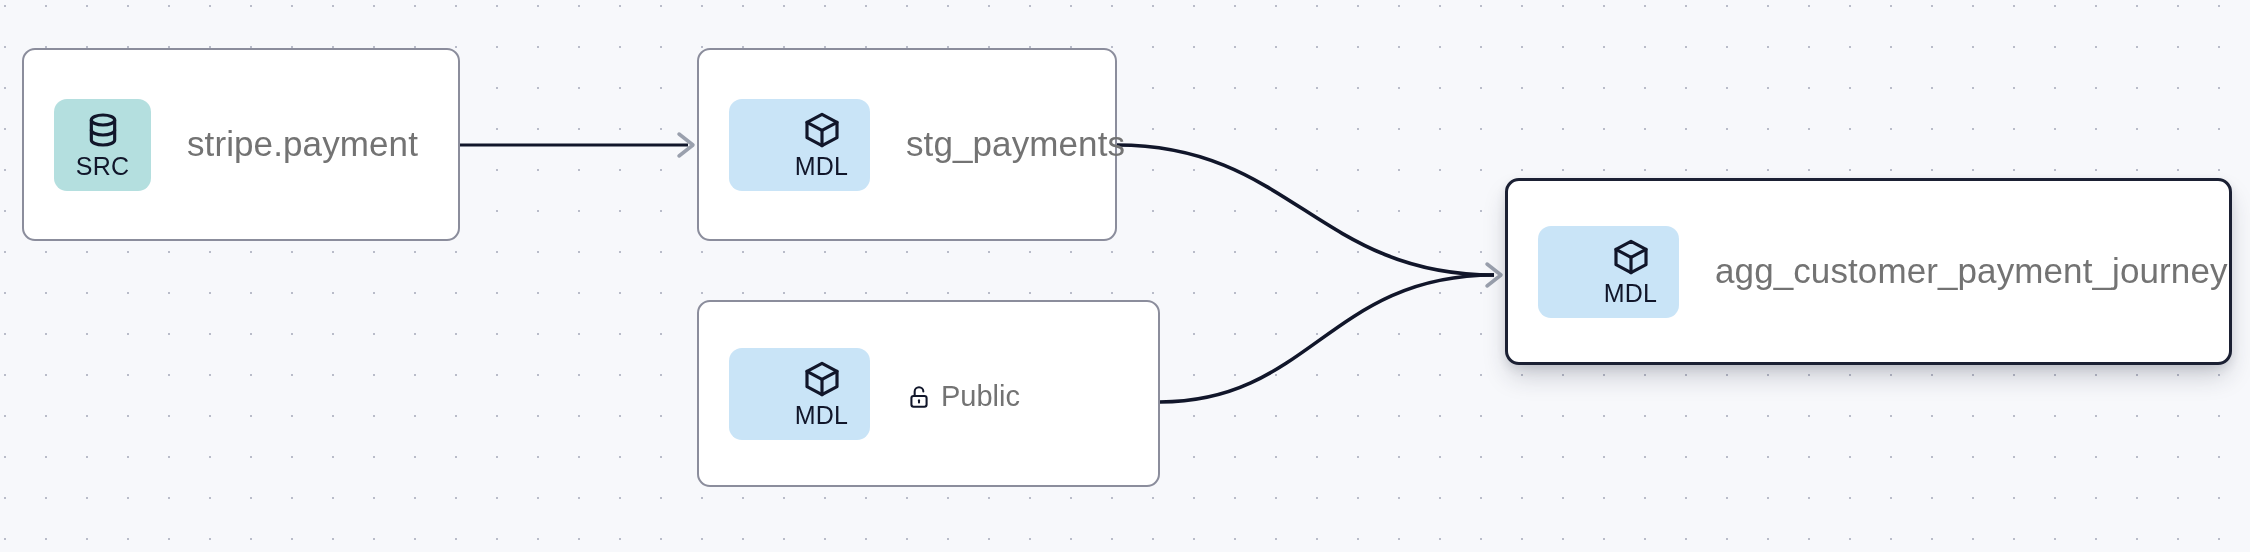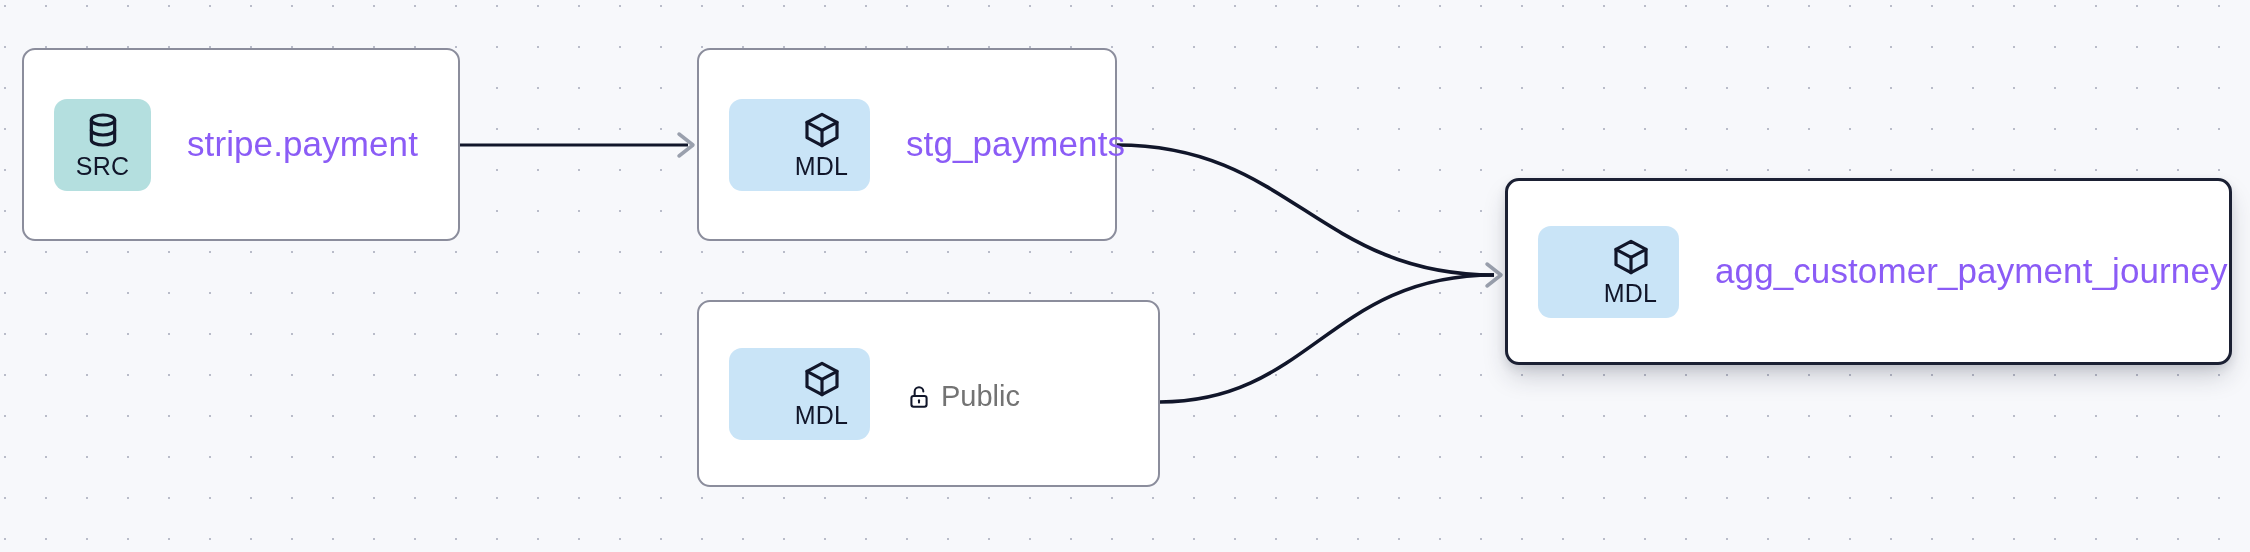--- a/index.html
+++ b/index.html
@@ -65,21 +65,21 @@
   }
   .node-body {
     margin-left: 36px;
     display: flex;
     flex-direction: column;
     justify-content: center;
   }
   .node-title {
     font-size: 35px;
     line-height: 1.16;
-    color: #8b5cf6;
+    color: #737373;
     white-space: nowrap;
     letter-spacing: 0.1px;
   }
   .node-meta {
     display: flex;
     align-items: center;
     gap: 9px;
     margin-top: 7px;
     font-size: 29px;
     line-height: 1.1;

